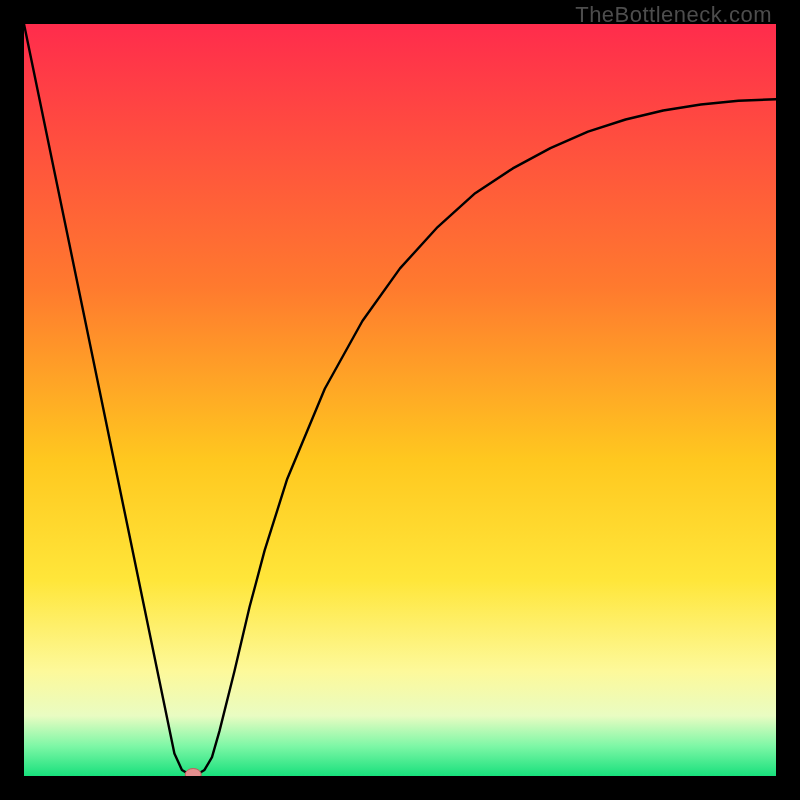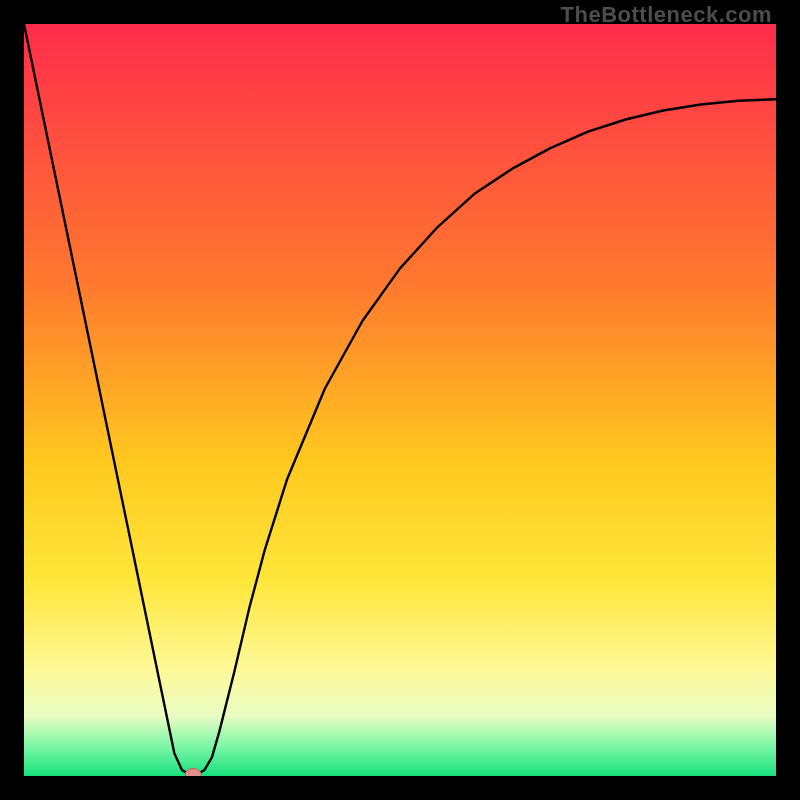--- a/index.html
+++ b/index.html
@@ -27,21 +27,21 @@
     height: 752px;
     overflow: hidden;
   }
   .watermark {
     position: absolute;
     top: 2px;
     right: 28px;
     color: #4d4d4d;
     font-size: 22px;
     letter-spacing: 0.5px;
-    font-weight: 700;
+    font-weight: 400;
     z-index: 10;
   }
 </style>
 </head>
 <body>
 
 <div class="watermark">TheBottleneck.com</div>
 
 <div class="frame">
   <div class="plot-area">

